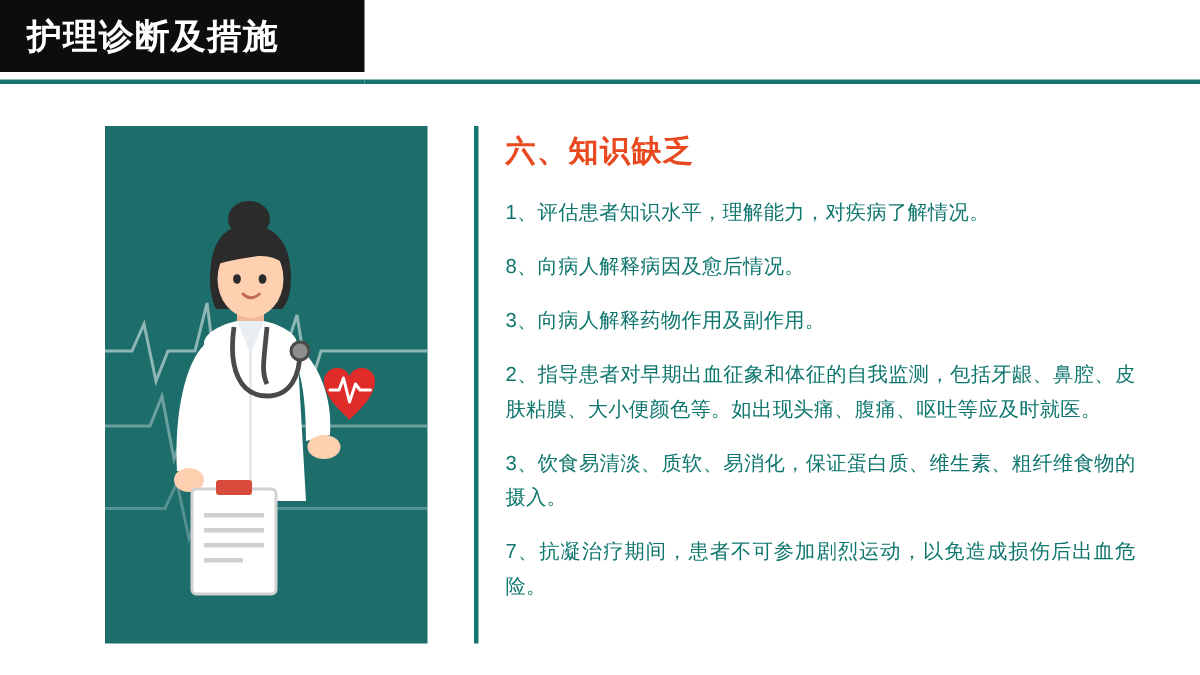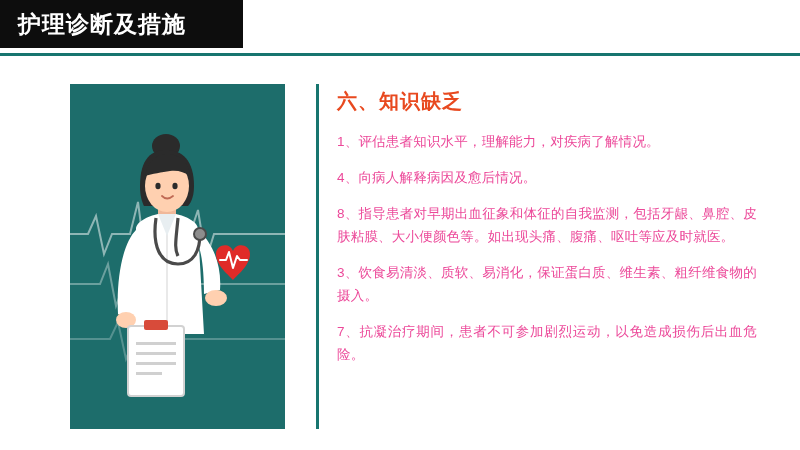--- a/index.html
+++ b/index.html
@@ -105,21 +105,21 @@
   .section-title {
     font-size: 20px;
     font-weight: bold;
     color: #e8491f;
     letter-spacing: 1px;
     margin: 0 0 16px 0;
     line-height: 26px;
   }
   .para {
     font-size: 13.5px;
-    color: #ec4899;
+    color: #0f766e;
     line-height: 23px;
     margin: 0 0 13px 0;
     text-align: justify;
     letter-spacing: 0.2px;
   }
 </style>
 </head>
 <body>
 
 <div class="slide">
@@ -181,19 +181,20 @@
       <path d="M146,140 C146,130 160,128 163,137 C166,128 180,130 180,140 C180,152 166,162 163,166 C160,162 146,152 146,140 Z" fill="#e02b28"></path>
       <path d="M150,146 L156,146 L159,138 L163,154 L167,142 L170,146 L177,146" fill="none" stroke="#ffffff" stroke-width="2" stroke-linejoin="round" stroke-linecap="round"></path>
     </svg>
   </div>
 
   <div class="v-divider"></div>
 
   <div class="content">
     <h2 class="section-title">六、知识缺乏</h2>
     <p class="para">1、评估患者知识水平，理解能力，对疾病了解情况。</p>
-    <p class="para">4、向病人解释病因及愈后情况。</p>
-    <p class="para">8、指导患者对早期出血征象和体征的自我监测，包括牙龈、鼻腔、皮肤粘膜、大小便颜色等。如出现头痛、腹痛、呕吐等应及时就医。</p>
+    <p class="para">8、向病人解释病因及愈后情况。</p>
+    <p class="para">3、向病人解释药物作用及副作用。</p>
+    <p class="para">2、指导患者对早期出血征象和体征的自我监测，包括牙龈、鼻腔、皮肤粘膜、大小便颜色等。如出现头痛、腹痛、呕吐等应及时就医。</p>
     <p class="para">3、饮食易清淡、质软、易消化，保证蛋白质、维生素、粗纤维食物的摄入。</p>
     <p class="para">7、抗凝治疗期间，患者不可参加剧烈运动，以免造成损伤后出血危险。</p>
   </div>
 
 </div>
 
 </body></html>

